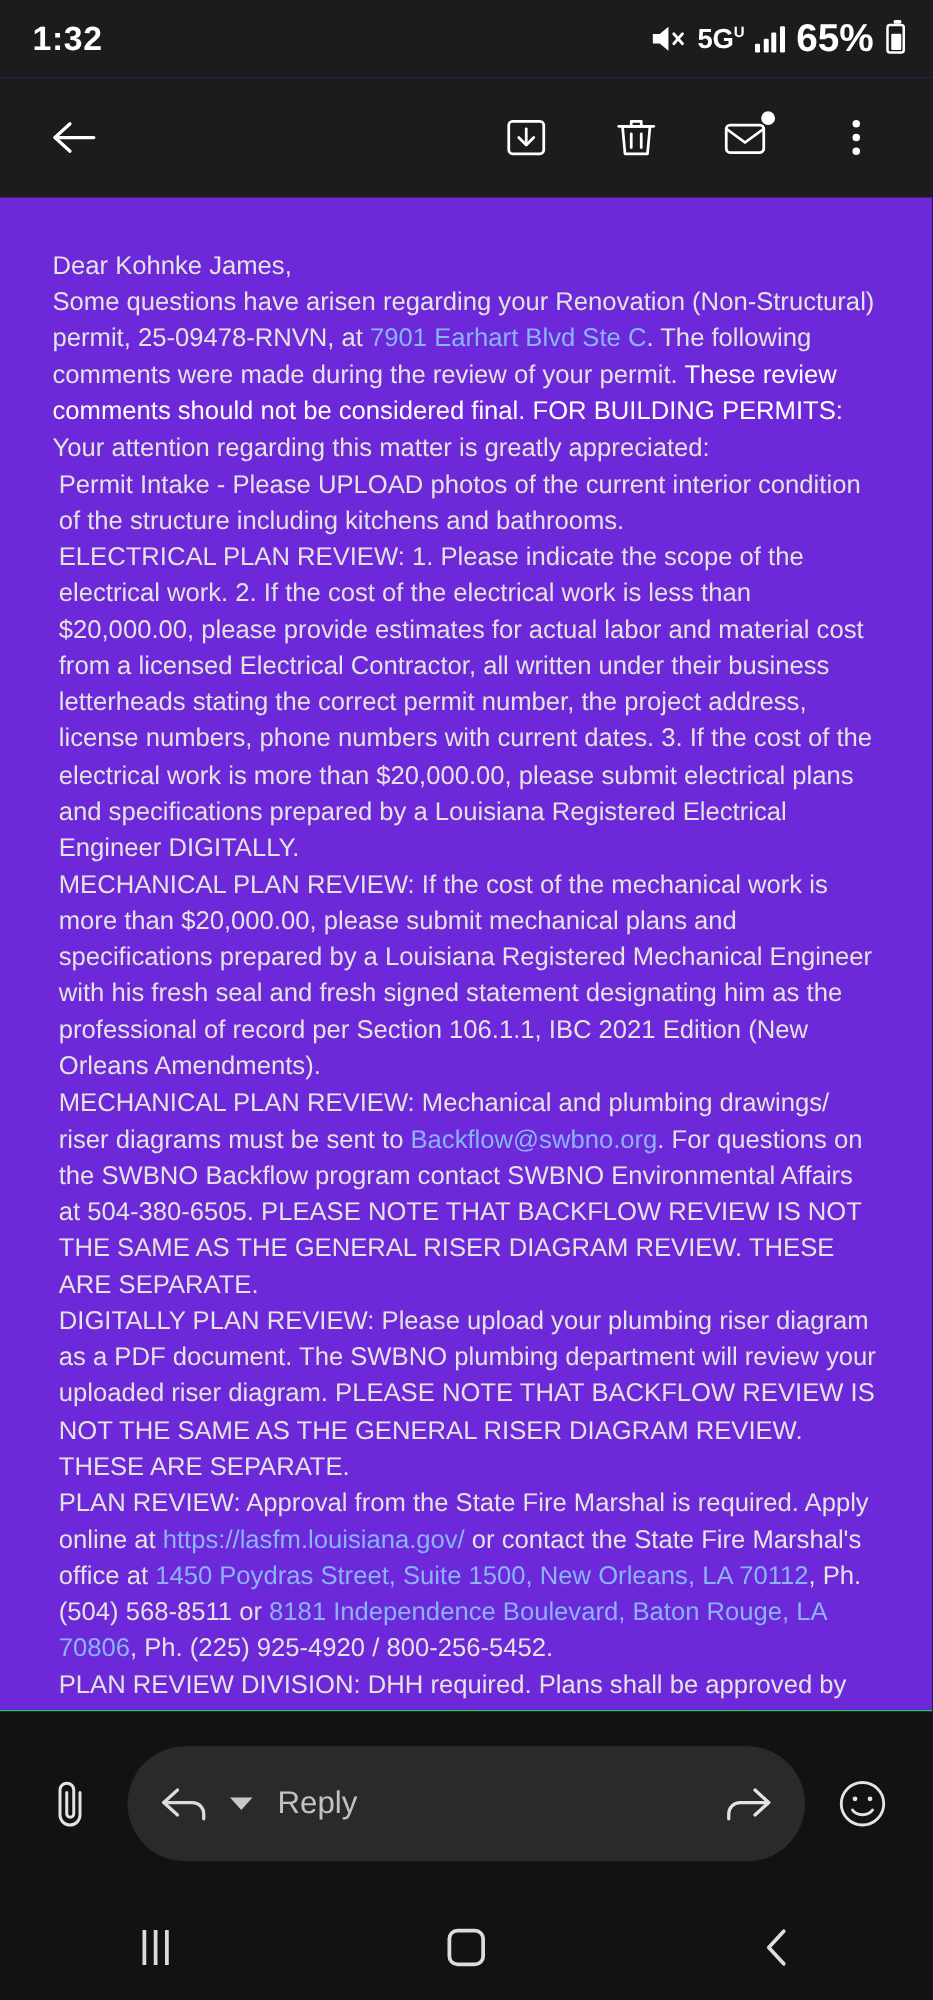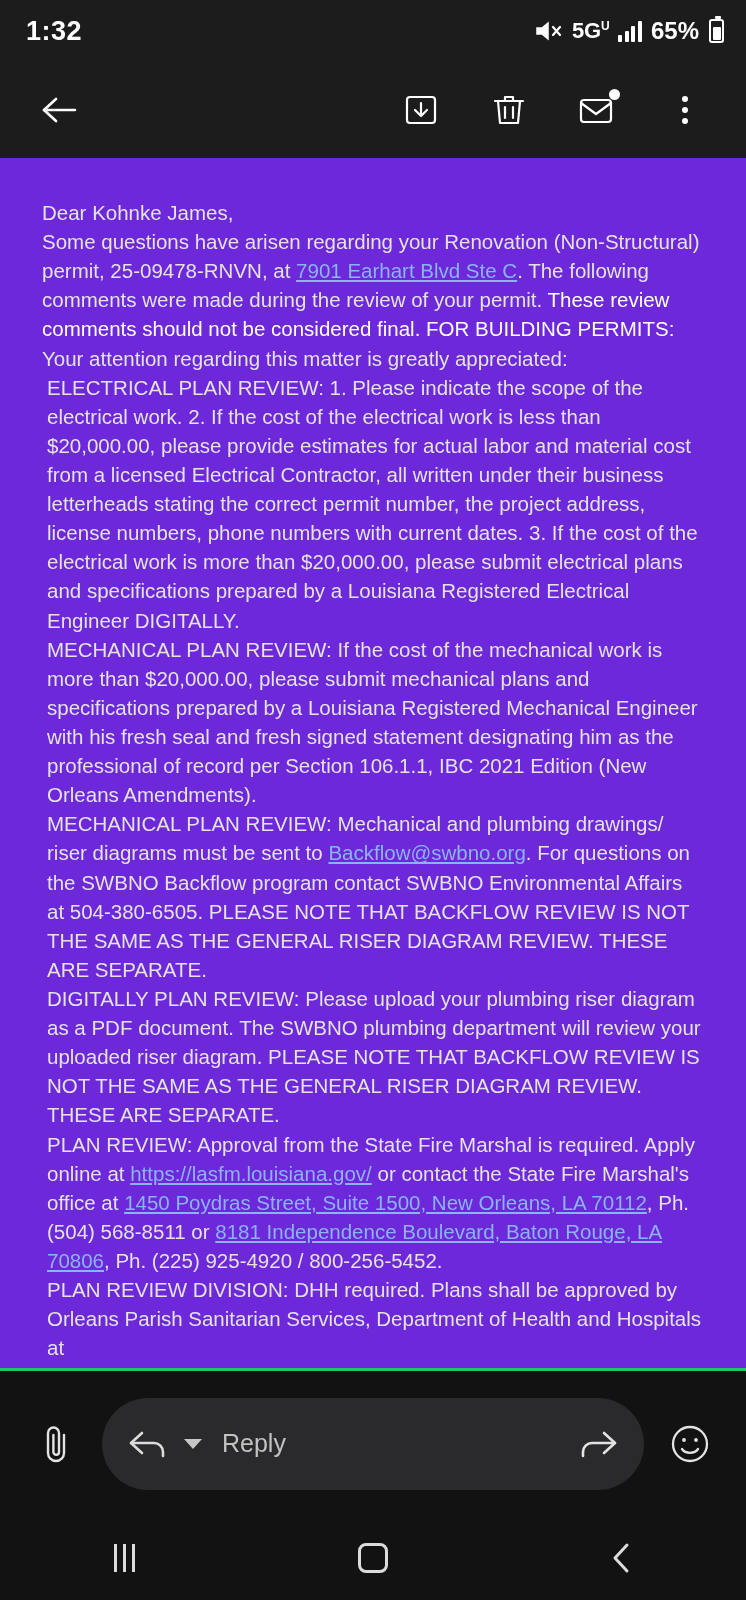--- a/index.html
+++ b/index.html
@@ -40,21 +40,21 @@
     align-items: center;
     gap: 9px;
   }
   .status-right .net {
     font-size: 22px;
     font-weight: bold;
     letter-spacing: -0.2px;
   }
   .status-right .net sup { font-size: 12px; vertical-align: super; }
   .battery-pct {
-    font-size: 24px;
+    font-size: 31px;
     font-weight: bold;
   }
   .mute-icon svg { display: block; }
   .signal-bars { display: flex; align-items: flex-end; gap: 2.5px; height: 22px; }
   .signal-bars i { display: block; width: 4px; background: #fff; border-radius: 1px; }
   .signal-bars i:nth-child(1) { height: 7px; }
   .signal-bars i:nth-child(2) { height: 11px; }
   .signal-bars i:nth-child(3) { height: 16px; }
   .signal-bars i:nth-child(4) { height: 21px; }
   .batt {
@@ -114,29 +114,29 @@
   }
   .msg {
     color: #e3e3e3;
     font-size: 20.5px;
     line-height: 1.42;
   }
   .msg p { margin: 0; }
   .greeting { padding-top: 40px; }
   .para { margin-top: 30px; }
   .blk { margin-top: 44px; padding-left: 5px; }
-  .lnk { color: #8ab4f8; text-decoration: underline; }
+  .lnk { color: #8ab4f8; }
   .bold { font-weight: normal; color: #ffffff; }
 
   
   .replybar {
     flex: 0 0 auto;
     height: 148px;
     background: #121212;
-    border-top: 3px solid #22c55e;
+    border-top: 1px solid #22c55e;
     display: flex;
     align-items: center;
     padding: 0 24px;
     gap: 14px;
   }
   .attach { width: 64px; height: 64px; display: flex; align-items: center; justify-content: center; color: #e3e3e3; cursor: pointer; }
   .reply-pill {
     flex: 1 1 auto;
     height: 92px;
     background: #2a2a2c;
@@ -249,20 +249,21 @@
   </div>
 
   <div class="body-scroll">
     <div class="msg">
 
       <p class="greeting">Dear Kohnke James,</p>
 
       <p class="para"><span>Some questions have arisen regarding your Renovation (Non-Structural) permit, 25-09478-RNVN, at </span><span class="lnk">7901 Earhart Blvd Ste C</span><span>. The following comments were made during the review of your permit. </span><span class="bold">These review comments should not be considered final. FOR BUILDING PERMITS:</span><span> Your attention regarding this matter is greatly appreciated:</span></p>
 
 
+      <p class="blk">Permit Intake - Please UPLOAD photos of the current interior condition of the structure including kitchens and bathrooms.</p>
 
       <p class="blk">ELECTRICAL PLAN REVIEW: 1. Please indicate the scope of the electrical work. 2. If the cost of the electrical work is less than $20,000.00, please provide estimates for actual labor and material cost from a licensed Electrical Contractor, all written under their business letterheads stating the correct permit number, the project address, license numbers, phone numbers with current dates. 3. If the cost of the electrical work is more than $20,000.00, please submit electrical plans and specifications prepared by a Louisiana Registered Electrical Engineer DIGITALLY.</p>
 
       <p class="blk">MECHANICAL PLAN REVIEW: If the cost of the mechanical work is more than $20,000.00, please submit mechanical plans and specifications prepared by a Louisiana Registered Mechanical Engineer with his fresh seal and fresh signed statement designating him as the professional of record per Section 106.1.1, IBC 2021 Edition (New Orleans Amendments).</p>
 
       <p class="blk"><span>MECHANICAL PLAN REVIEW: Mechanical and plumbing drawings/ riser diagrams must be sent to </span><span class="lnk">Backflow@swbno.org</span><span>. For questions on the SWBNO Backflow program contact SWBNO Environmental Affairs at 504-380-6505. PLEASE NOTE THAT BACKFLOW REVIEW IS NOT THE SAME AS THE GENERAL RISER DIAGRAM REVIEW. THESE ARE SEPARATE.</span></p>
 
       <p class="blk">DIGITALLY PLAN REVIEW: Please upload your plumbing riser diagram as a PDF document. The SWBNO plumbing department will review your uploaded riser diagram. PLEASE NOTE THAT BACKFLOW REVIEW IS NOT THE SAME AS THE GENERAL RISER DIAGRAM REVIEW. THESE ARE SEPARATE.</p>
 
       <p class="blk"><span>PLAN REVIEW: Approval from the State Fire Marshal is required. Apply online at </span><span class="lnk">https://lasfm.louisiana.gov/</span><span> or contact the State Fire Marshal's office at </span><span class="lnk">1450 Poydras Street, Suite 1500, New Orleans, LA 70112</span><span>, Ph. (504) 568-8511 or </span><span class="lnk">8181 Independence Boulevard, Baton Rouge, LA 70806</span><span>, Ph. (225) 925-4920 / 800-256-5452.</span></p>

